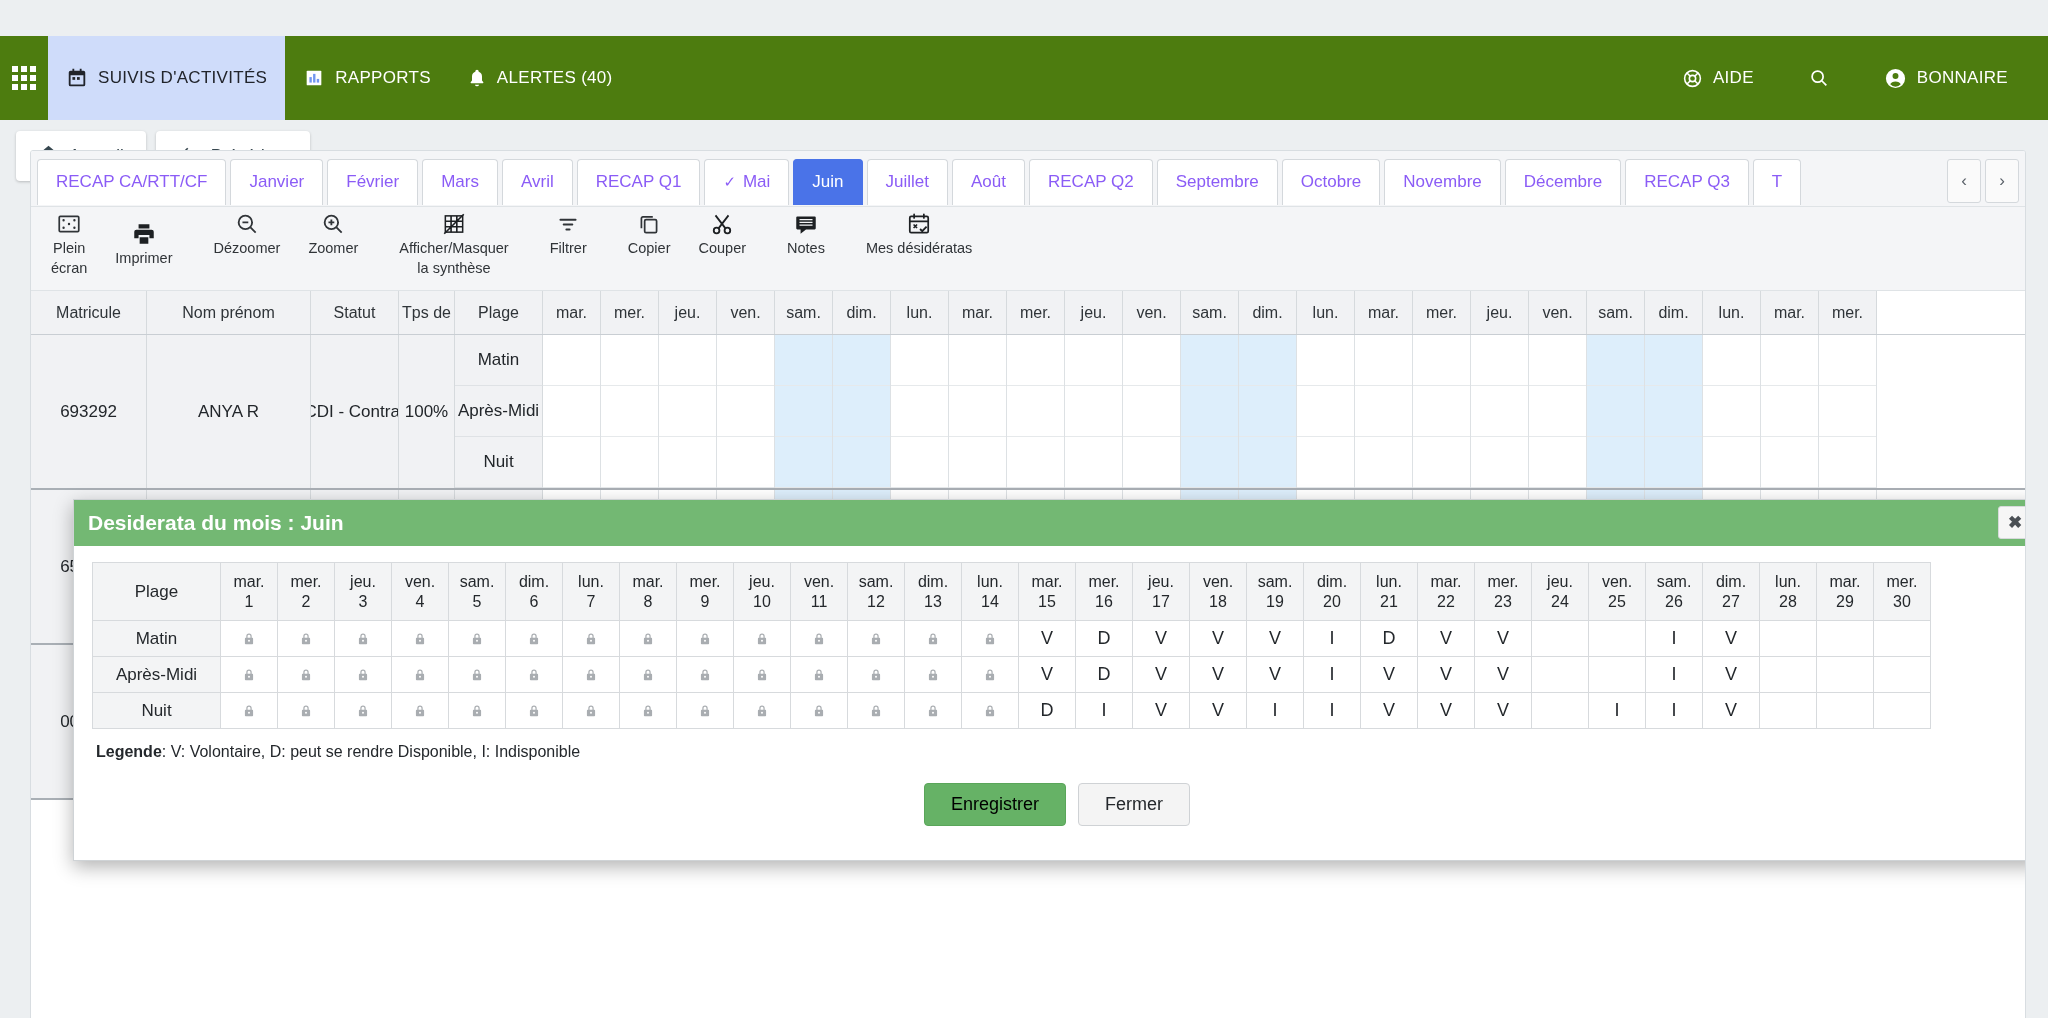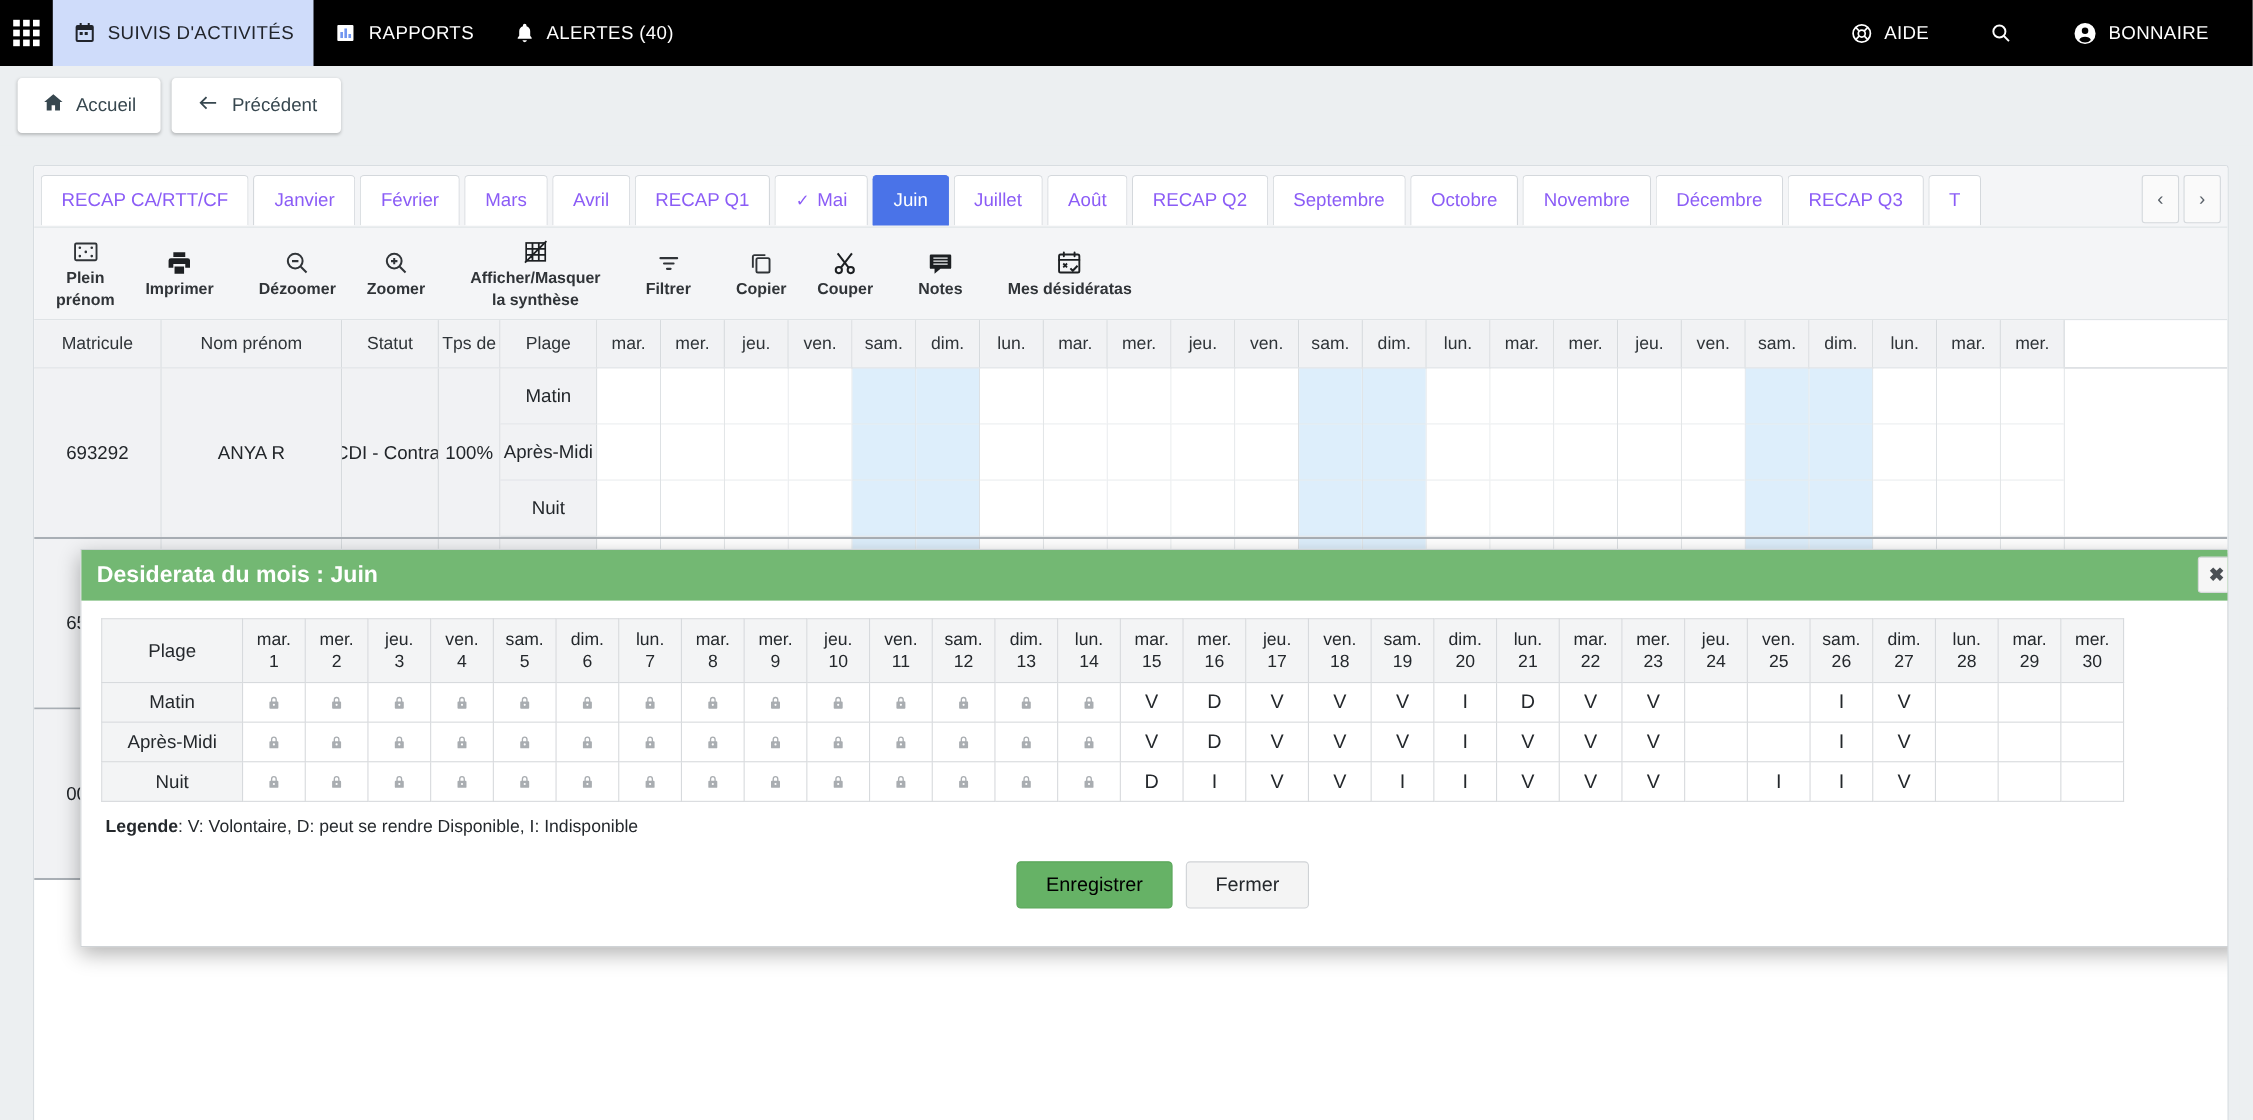--- a/index.html
+++ b/index.html
@@ -7,25 +7,25 @@
     margin: 0; padding: 0;
     width: 2048px; height: 1018px;
     overflow: hidden;
     background: #eceff1;
     font-family: "Liberation Sans", sans-serif;
     -webkit-font-smoothing: antialiased;
   }
 
   
   .topnav {
-    height: 60px; width: 100%;
-    background: #000000;
+    height: 84px; width: 100%;
+    background: #4d7c0f;
     display: flex; align-items: stretch;
     color: #fff;
-    position: relative; z-index: 50;
+    position: relative; z-index: 50; margin-top: 36px;
   }
   .nav-grid-btn {
     width: 48px; display: flex; align-items: center; justify-content: center;
     cursor: pointer;
   }
   .grid-icon { display: grid; grid-template-columns: repeat(3, 6px); grid-gap: 3px; }
   .grid-icon i { display:block; width: 6px; height: 6px; background: #fff; }
   .nav-item {
     display: flex; align-items: center; gap: 10px;
     padding: 0 18px; font-size: 17px; font-weight: 500;
@@ -82,23 +82,23 @@
   }
   .tabnav button {
     width: 34px; height: 44px; background: #fafafa;
     border: 1px solid #d4d8dc; border-radius: 3px;
     color: #5a6169; font-size: 17px; cursor: pointer;
     font-family: "Liberation Sans", sans-serif;
   }
 
   
   .toolbar {
-    display: flex; align-items: center;
+    display: flex; align-items: flex-start;
     background: #f4f5f7; border-bottom: 1px solid #dfe3e6;
-    height: 84px; padding: 0 6px; font-weight: bold;
+    height: 84px; padding: 0 6px;
   }
   .tb-group { display: flex; align-items: stretch; }
   .tb-sep { width: 1px; background: #dcdfe2; margin: 10px 6px; }
   .tb-btn {
     display: flex; flex-direction: column; align-items: center; justify-content: center;
     gap: 3px; padding: 4px 14px; min-width: 62px;
     font-size: 14.5px; color: #303438; cursor: pointer; text-align: center;
     line-height: 1.15;
   }
   .tb-btn svg { display: block; }
@@ -363,21 +363,21 @@
   <div class="toolbar">
     <div class="tb-group">
       <div class="tb-btn">
         <span>
           <svg width="26" height="26" viewBox="0 0 24 24" fill="none" stroke="#303438" stroke-width="1.6">
               <rect x="3" y="5" width="18" height="14" rx="1"></rect>
               <path d="M7 8.5v0M17 8.5v0M7 15.5v0M17 15.5v0M12 12v0" stroke-linecap="round" stroke-width="2.2"></path>
             </svg>
         </span>
         <span>Plein</span>
-        <span>prénom</span>
+        <span>écran</span>
       </div>
       <div class="tb-btn">
         <span>
           <svg width="26" height="26" viewBox="0 0 24 24" fill="#1d2023">
               <path d="M7 3h10v4H7zM5 8h14a2 2 0 0 1 2 2v6h-4v-3H7v3H3v-6a2 2 0 0 1 2-2zm3 7h8v6H8z"></path>
             </svg>
         </span>
         <span>Imprimer</span>
       </div>
     </div>

